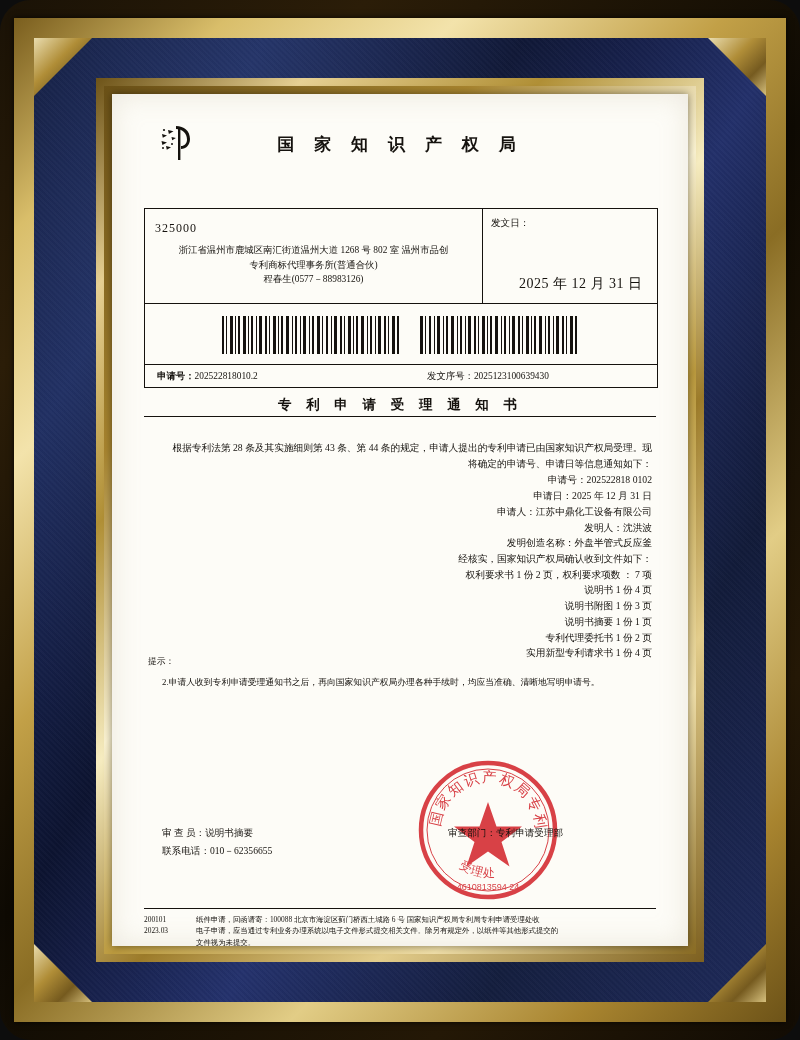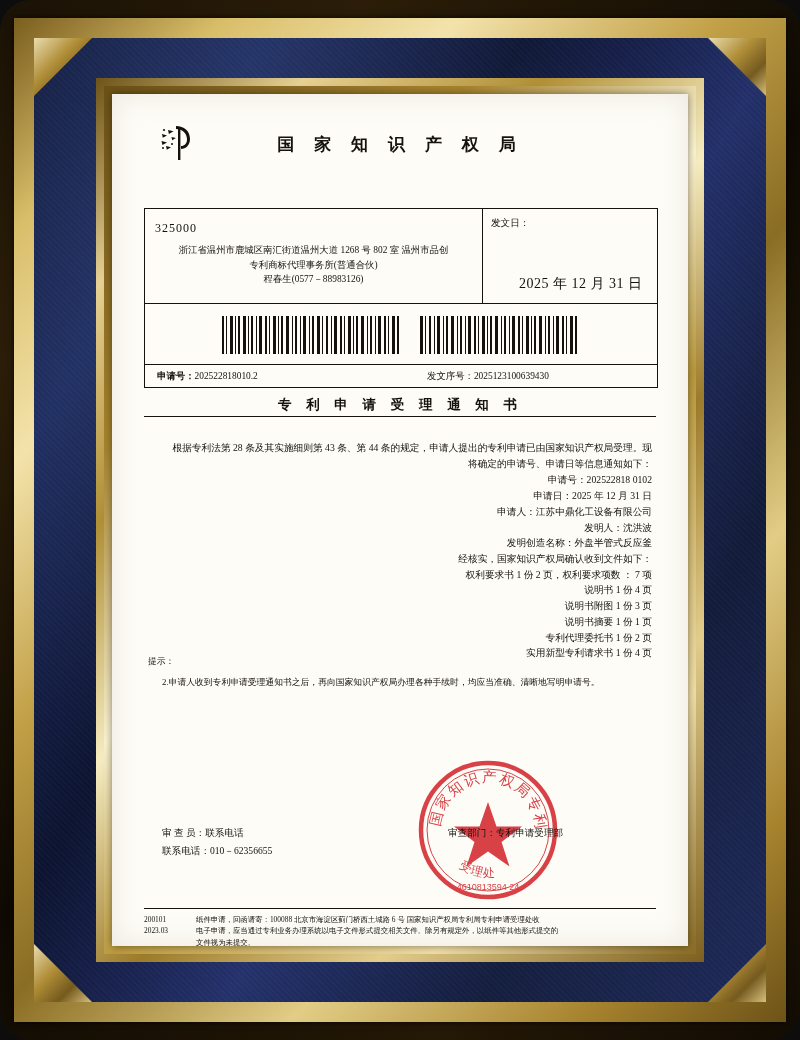--- a/index.html
+++ b/index.html
@@ -411,21 +411,21 @@
               <textPath href="#sealpath2" startOffset="22%">受理处</textPath>
             </text>
             <polygon points="76,48 84.5,72.5 110,72.5 89.5,88 97.5,112.5 76,97.5 54.5,112.5 62.5,88 42,72.5 67.5,72.5" fill="#d2232a"></polygon>
             <text x="76" y="136" text-anchor="middle" font-size="9" fill="#d2232a" font-family="'Liberation Sans',sans-serif">4610813594 24</text>
           </g>
         </svg>
       </div>
 
       <div class="sigs">
         <div class="sig-left">
-          <div><span>审 查 员：</span><span>联系电话</span></div>
+          <div><span>审 查 员：</span><span>说明书摘要</span></div>
           <div><span>联系电话：</span><span>010－62356655</span></div>
         </div>
         <div class="sig-right">
           <div><span>审查部门：</span><span>专利申请受理部</span></div>
         </div>
       </div>
 
       <div class="footer">
         <div class="fcode">
           <div>200101</div>

